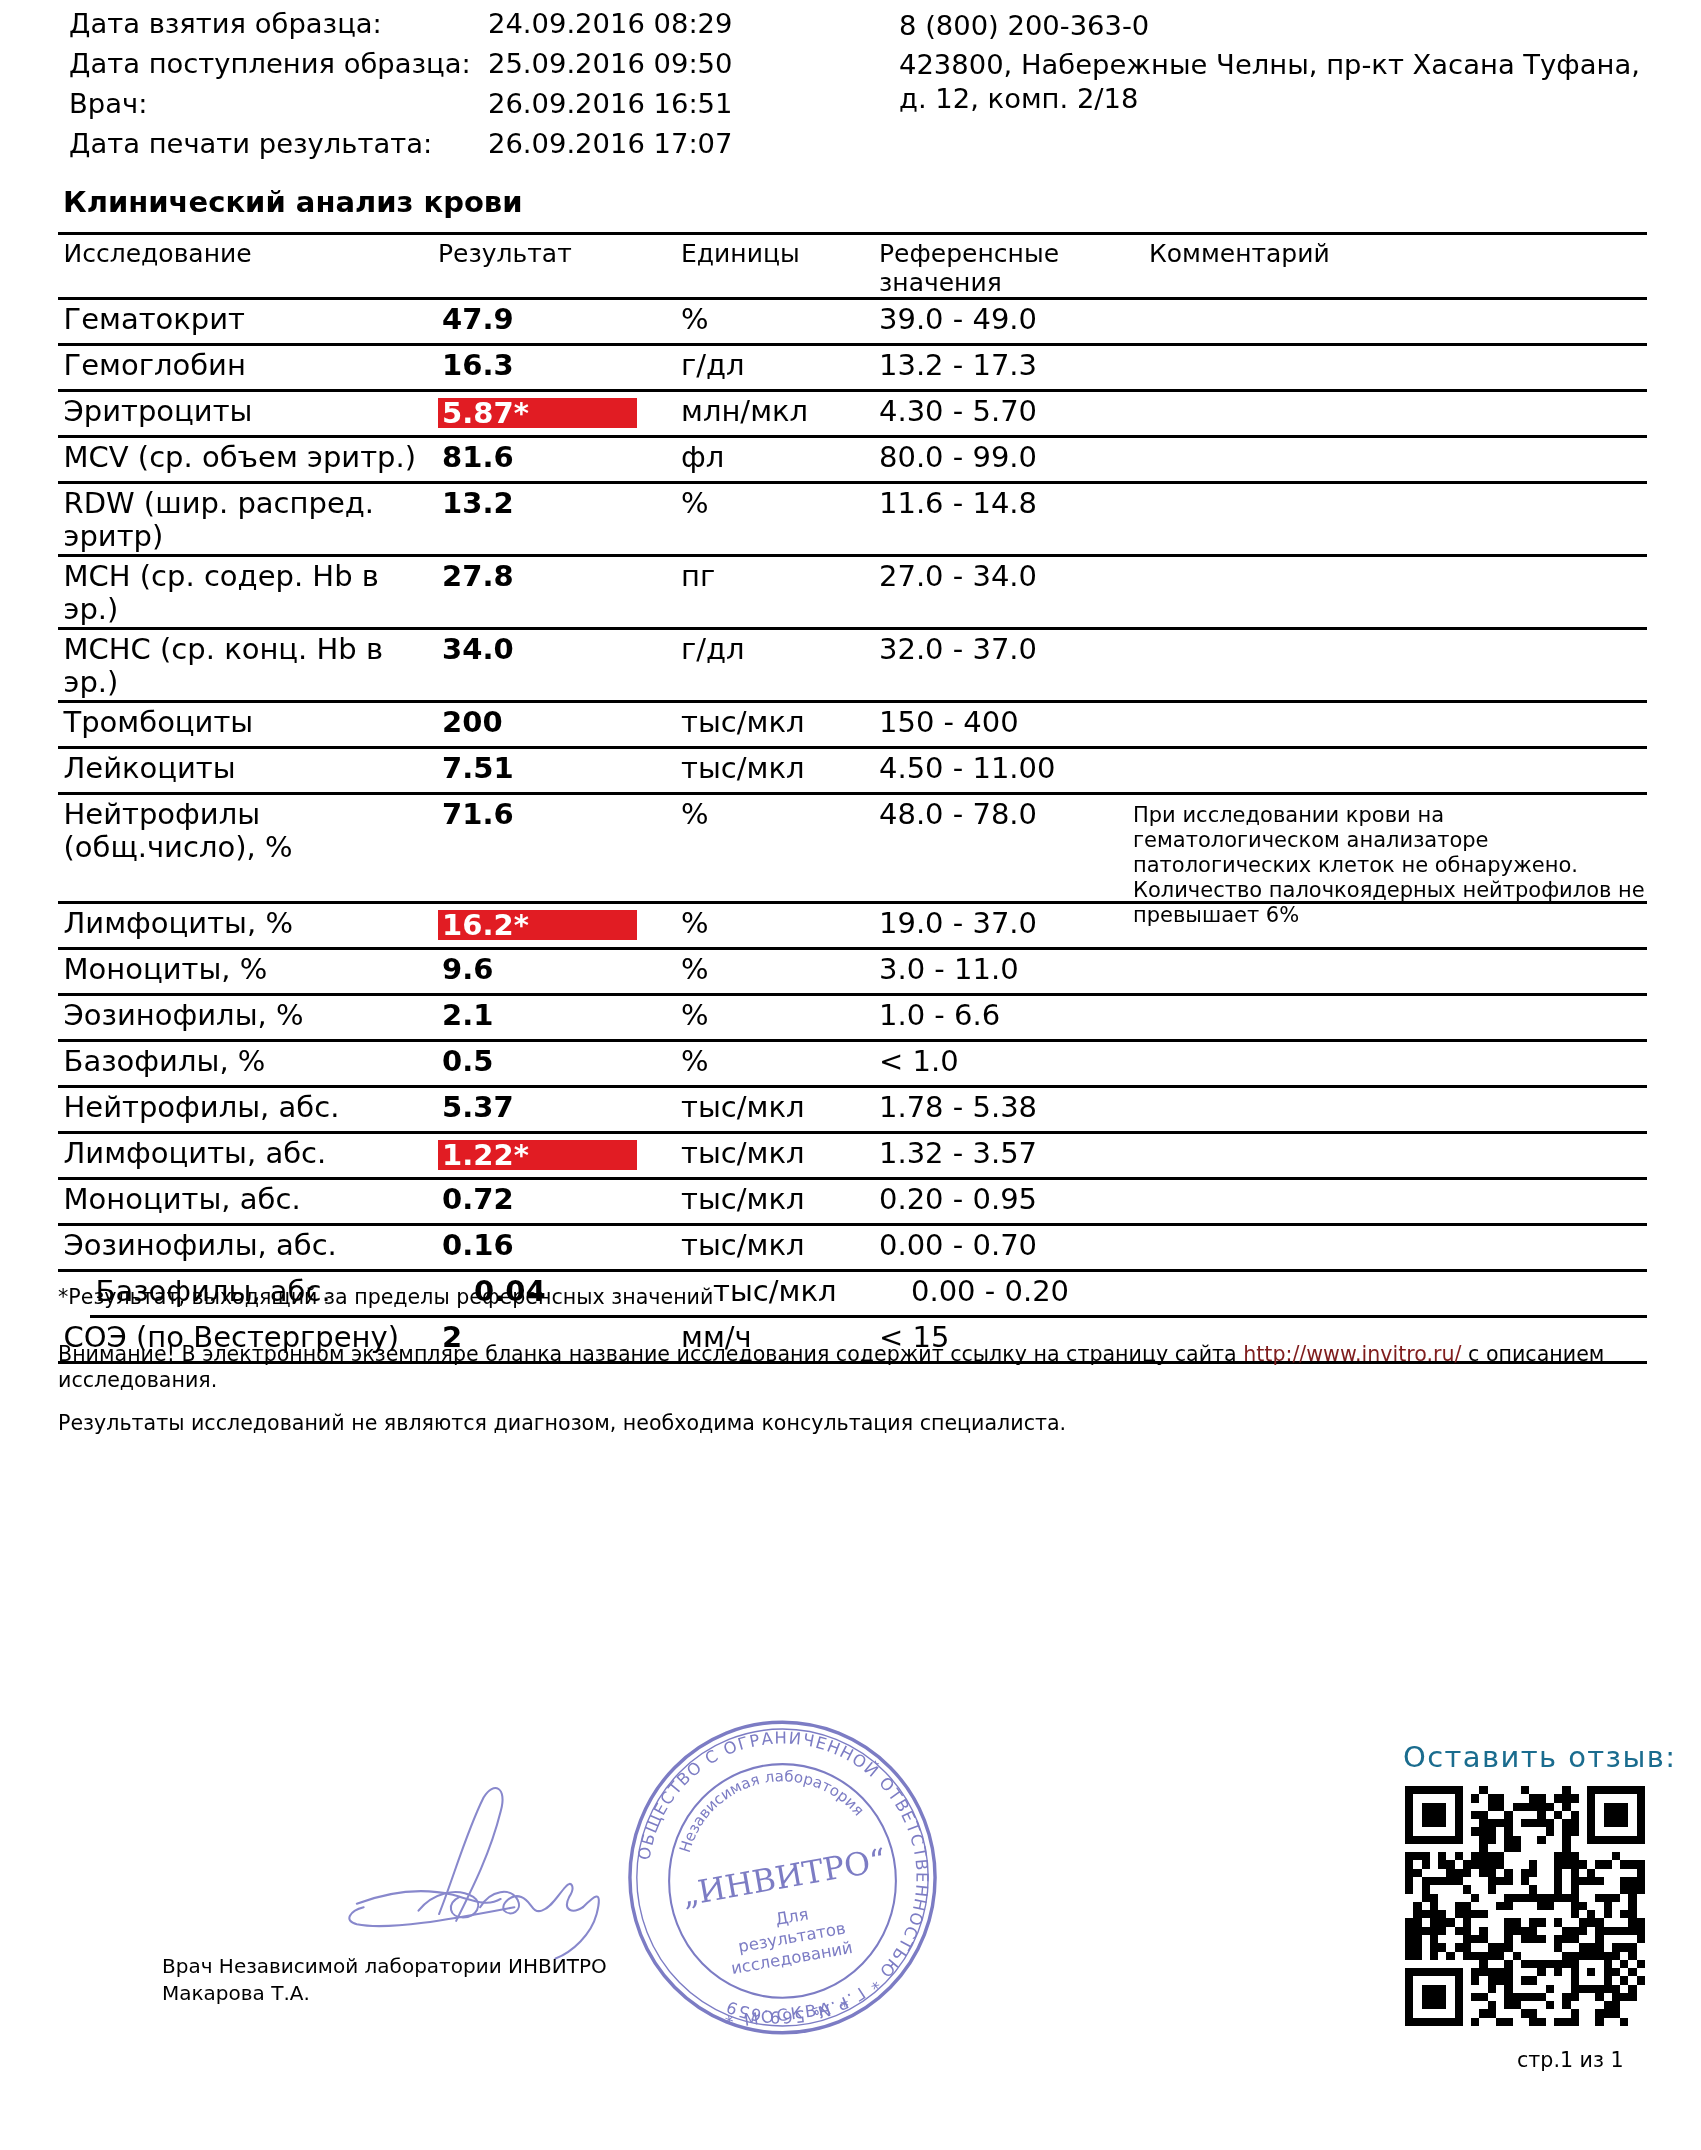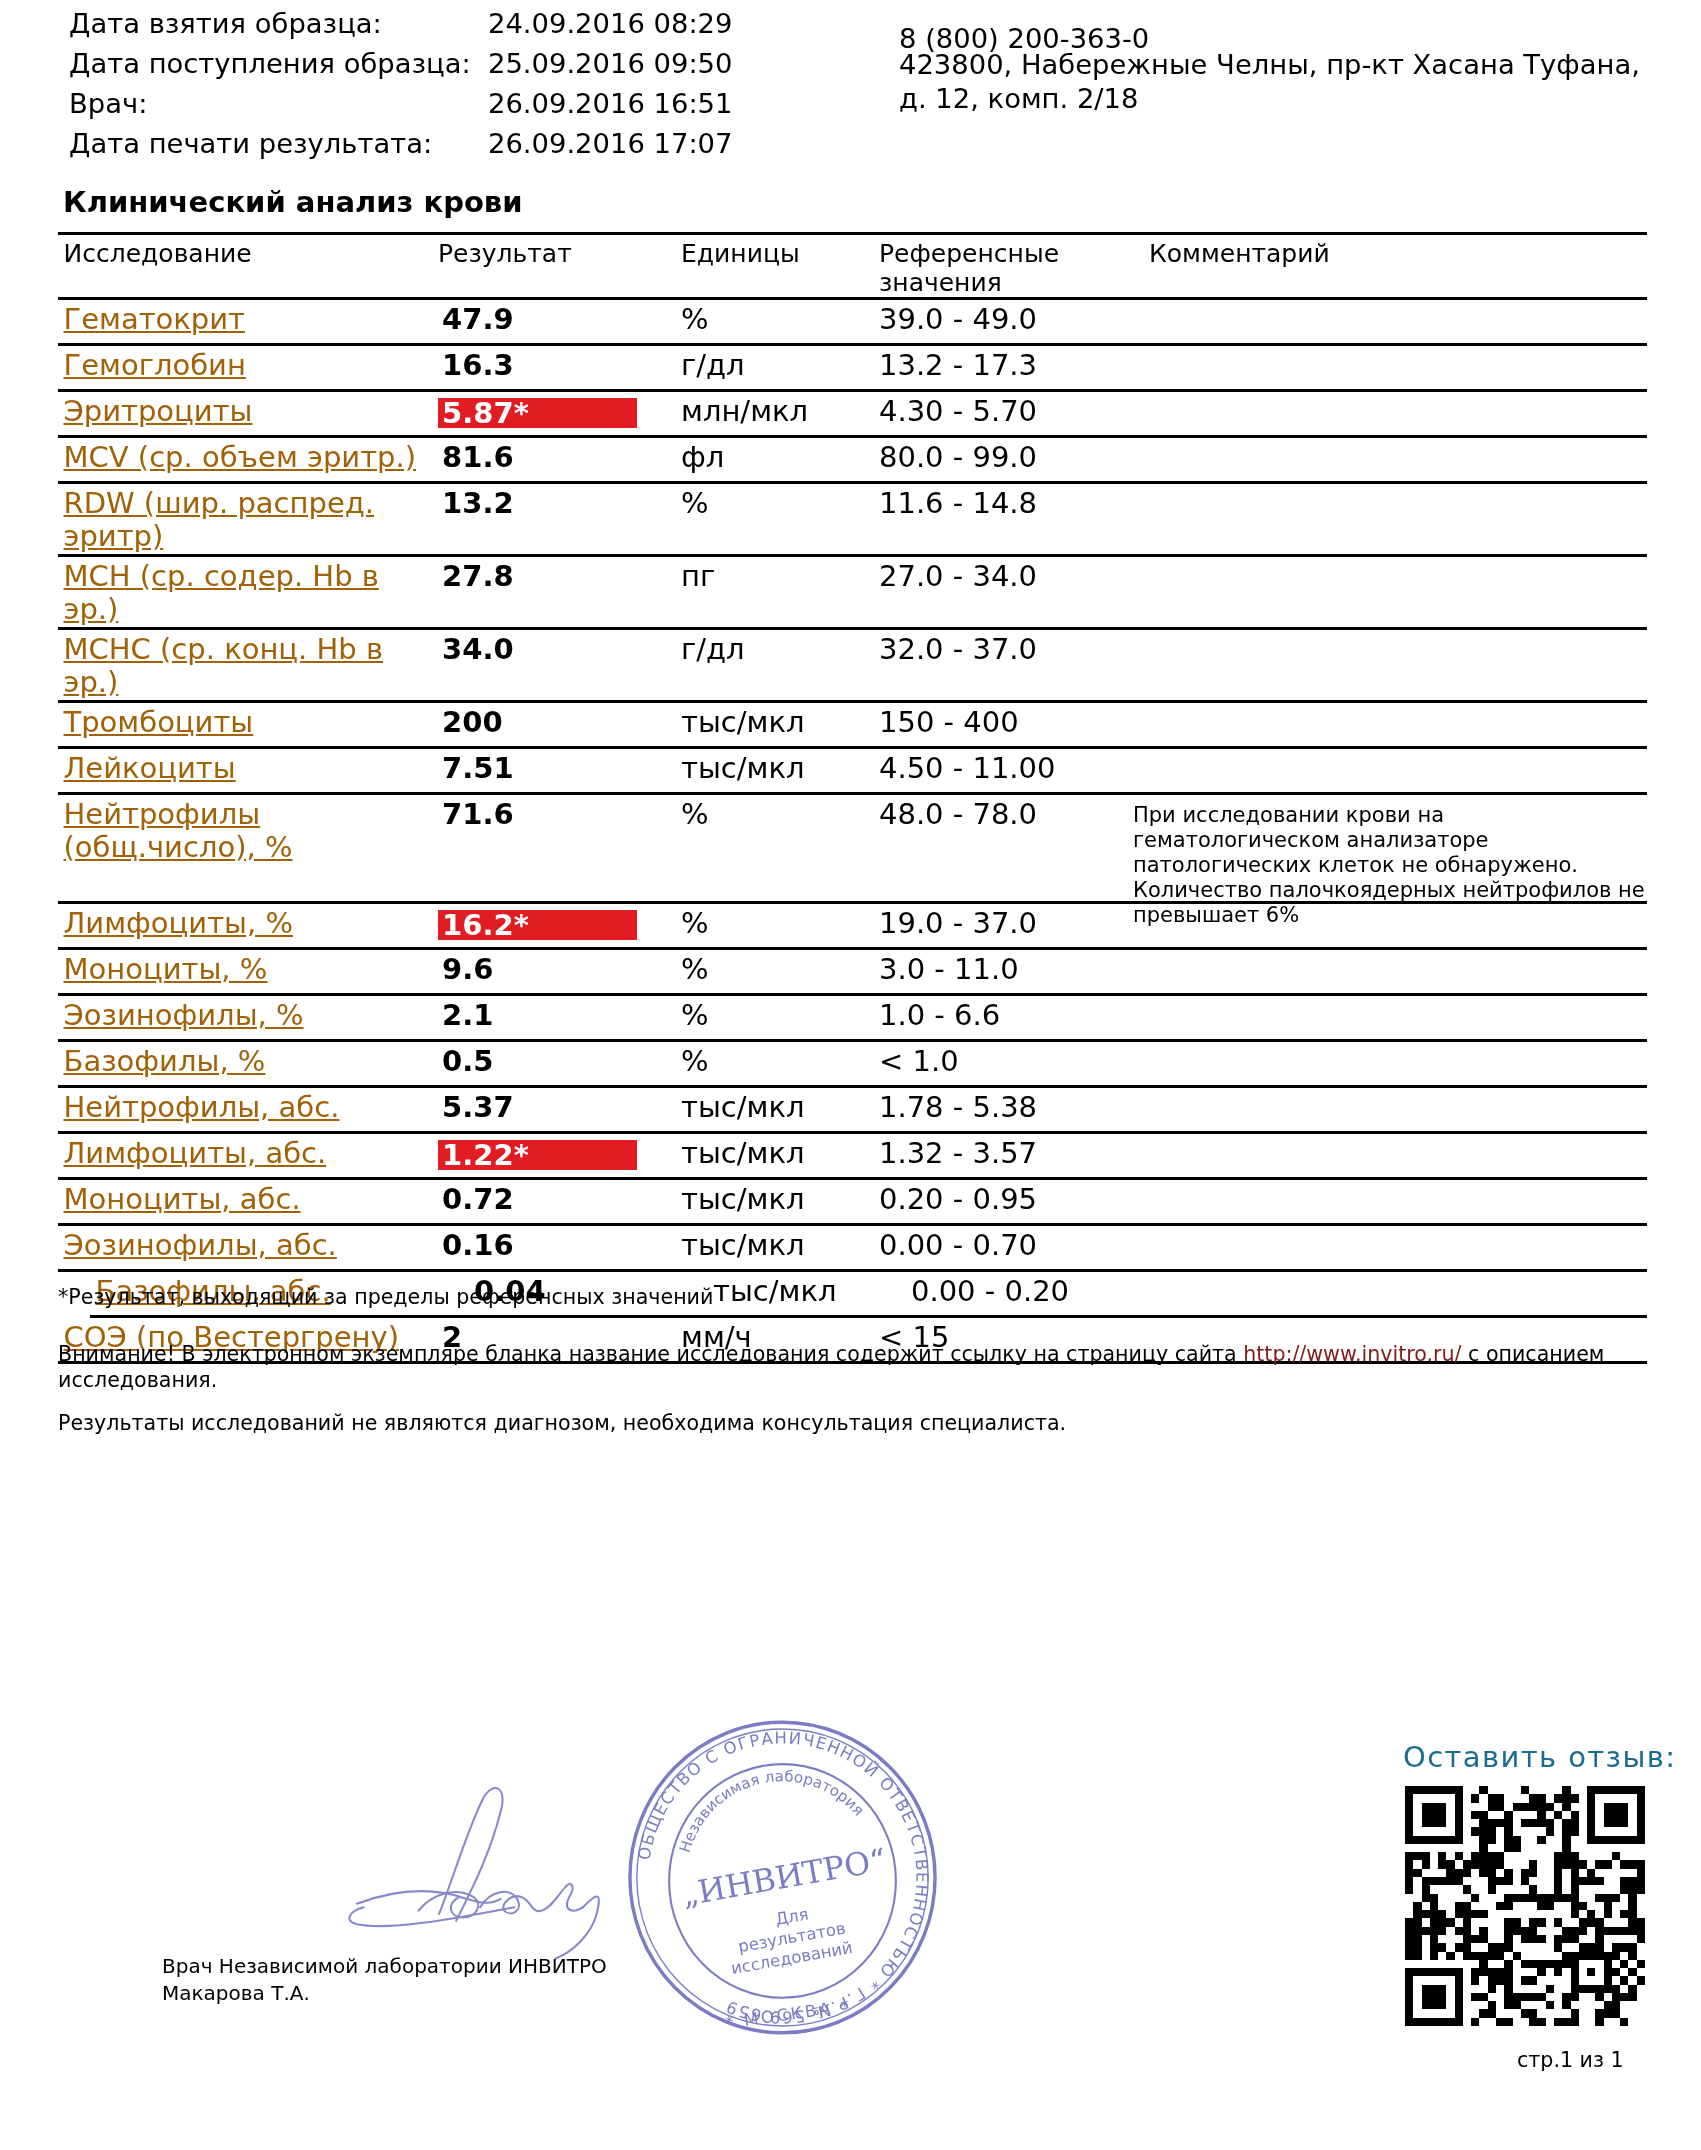--- a/index.html
+++ b/index.html
@@ -5,32 +5,32 @@
   html, body { margin: 0; padding: 0; background: #ffffff; }
   body { width: 1702px; height: 2151px; position: relative; overflow: hidden;
          font-family: "DejaVu Sans", sans-serif; color: #000; }
   .abs { position: absolute; }
 
   
   .meta-row { position: absolute; left: 62px; font-size: 27.4px; height: 40px; line-height: 40px; }
   .meta-label { position: absolute; left: 7px; white-space: nowrap; }
   .meta-value { position: absolute; left: 426px; white-space: nowrap; }
 
-  .lab-phone { left: 899px; top: 8.2px; font-size: 27.4px; line-height: 36px; white-space: nowrap; margin-top: 13px; }
+  .lab-phone { left: 899px; top: 8.2px; font-size: 27.4px; line-height: 36px; white-space: nowrap; }
   .lab-address { left: 899px; top: 48px; width: 755px; font-size: 27.4px; line-height: 34px; }
 
   .section-title { left: 63px; top: 185px; font-size: 29px; font-weight: bold; white-space: nowrap; }
 
   
   .table { position: absolute; left: 58px; top: 232px; width: 1589px; }
   .hdr { position: relative; height: 62px; border-top: 3.4px solid #000; border-bottom: 3.4px solid #000; }
   .hdr span { position: absolute; top: 4.1px; font-size: 25px; line-height: 29px; }
   .row { position: relative; border-bottom: 3.4px solid #000; }
   .cell { position: absolute; top: 2.7px; font-size: 29px; line-height: 33px; }
-  .c-name { left: 5.5px; width: 357px; color: #a16207; text-decoration: underline; }
+  .c-name { left: 5.5px; width: 357px; color: #000000; }
   .c-res { left: 380px; width: 195px; font-weight: bold; height: 30px; padding-left: 4.1px; }
   .c-res.flag { background: #e11c23; color: #fff; top: 5.5px; line-height: 30px; }
   .c-unit { left: 623px; }
   .c-ref { left: 821px; }
   .c-comm { left: 1075px; width: 522px; font-size: 21px; line-height: 25px; top: 8.2px; }
 
   .footnote { left: 58px; top: 1285px; font-size: 20.6px; white-space: nowrap; }
   .notice { left: 58px; top: 1341px; width: 1578px; font-size: 20.6px; line-height: 26px; }
   .notice .link { color: #7f1d1d; }
   .disclaimer { left: 58px; top: 1411px; font-size: 20.6px; white-space: nowrap; }

